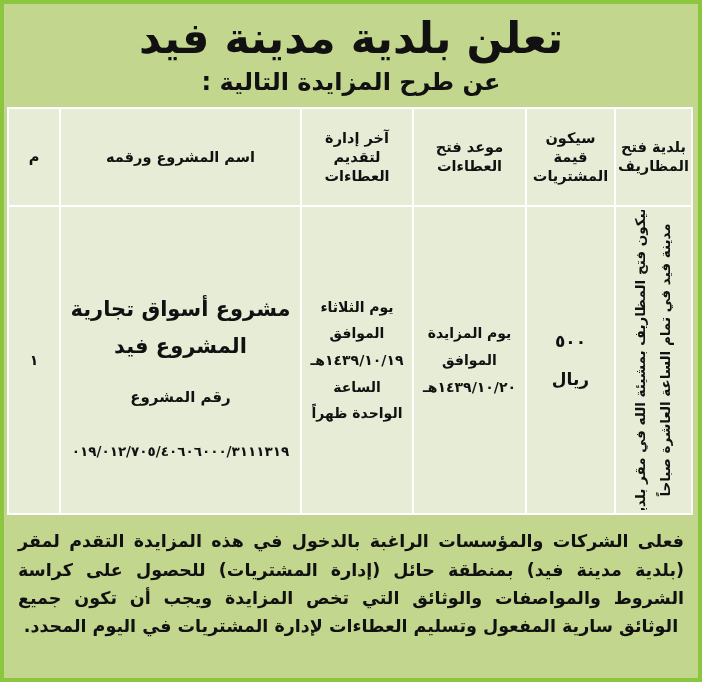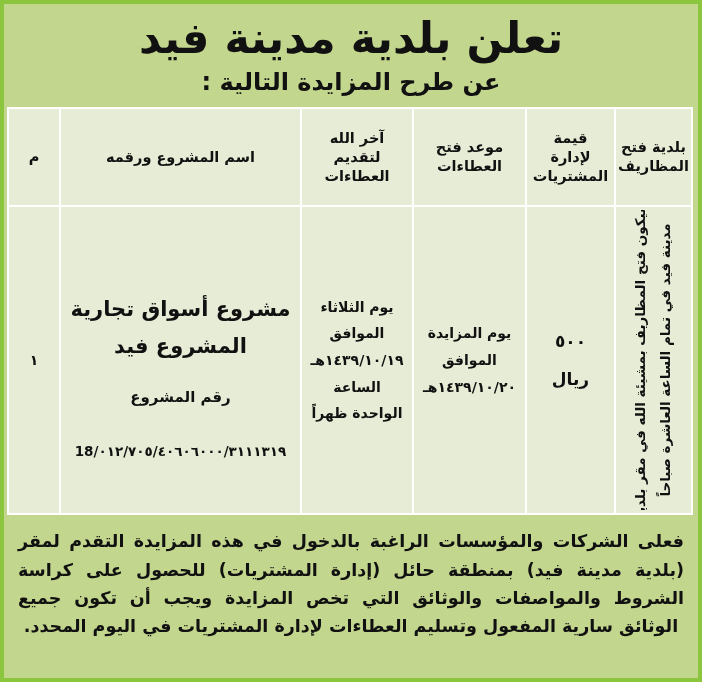--- a/index.html
+++ b/index.html
@@ -178,30 +178,30 @@
         <col class="c-project">
         <col class="c-idx">
       </colgroup>
       <thead>
         <tr>
           <th>
             <span class="stack-line">بلدية فتح</span>
             <span class="stack-line">المظاريف</span>
           </th>
           <th>
+            <span class="stack-line">سيكون</span>
             <span class="stack-line">قيمة</span>
-            <span class="stack-line">لإدارة</span>
             <span class="stack-line">المشتريات</span>
           </th>
           <th>
             <span class="stack-line">موعد فتح</span>
             <span class="stack-line">العطاءات</span>
           </th>
           <th>
-            <span class="stack-line">آخر الله</span>
+            <span class="stack-line">آخر إدارة</span>
             <span class="stack-line">لتقديم</span>
             <span class="stack-line">العطاءات</span>
           </th>
           <th>اسم المشروع ورقمه</th>
           <th>م</th>
         </tr>
       </thead>
       <tbody>
         <tr class="row-height">
 
@@ -232,21 +232,21 @@
             <span class="stack-line">الساعة</span>
             <span class="stack-line">الواحدة ظهراً</span>
           </td>
 
           <td>
             <div class="proj-title">
               <span class="stack-line">مشروع أسواق تجارية</span>
               <span class="stack-line">المشروع فيد</span>
             </div>
             <div class="proj-label">رقم المشروع</div>
-            <div class="proj-number">18/٠١٢/٧٠٥/٤٠٦٠٦٠٠٠/٣١١١٣١٩</div>
+            <div class="proj-number">٠١٩/٠١٢/٧٠٥/٤٠٦٠٦٠٠٠/٣١١١٣١٩</div>
           </td>
 
           <td class="cell-idx">١</td>
         </tr>
       </tbody>
     </table>
   </div>
 
   <div class="footer">فعلى الشركات والمؤسسات الراغبة بالدخول في هذه المزايدة التقدم لمقر (بلدية مدينة فيد) بمنطقة حائل (إدارة المشتريات) للحصول على كراسة الشروط والمواصفات والوثائق التي تخص المزايدة ويجب أن تكون جميع الوثائق سارية المفعول وتسليم العطاءات لإدارة المشتريات في اليوم المحدد.</div>
 

